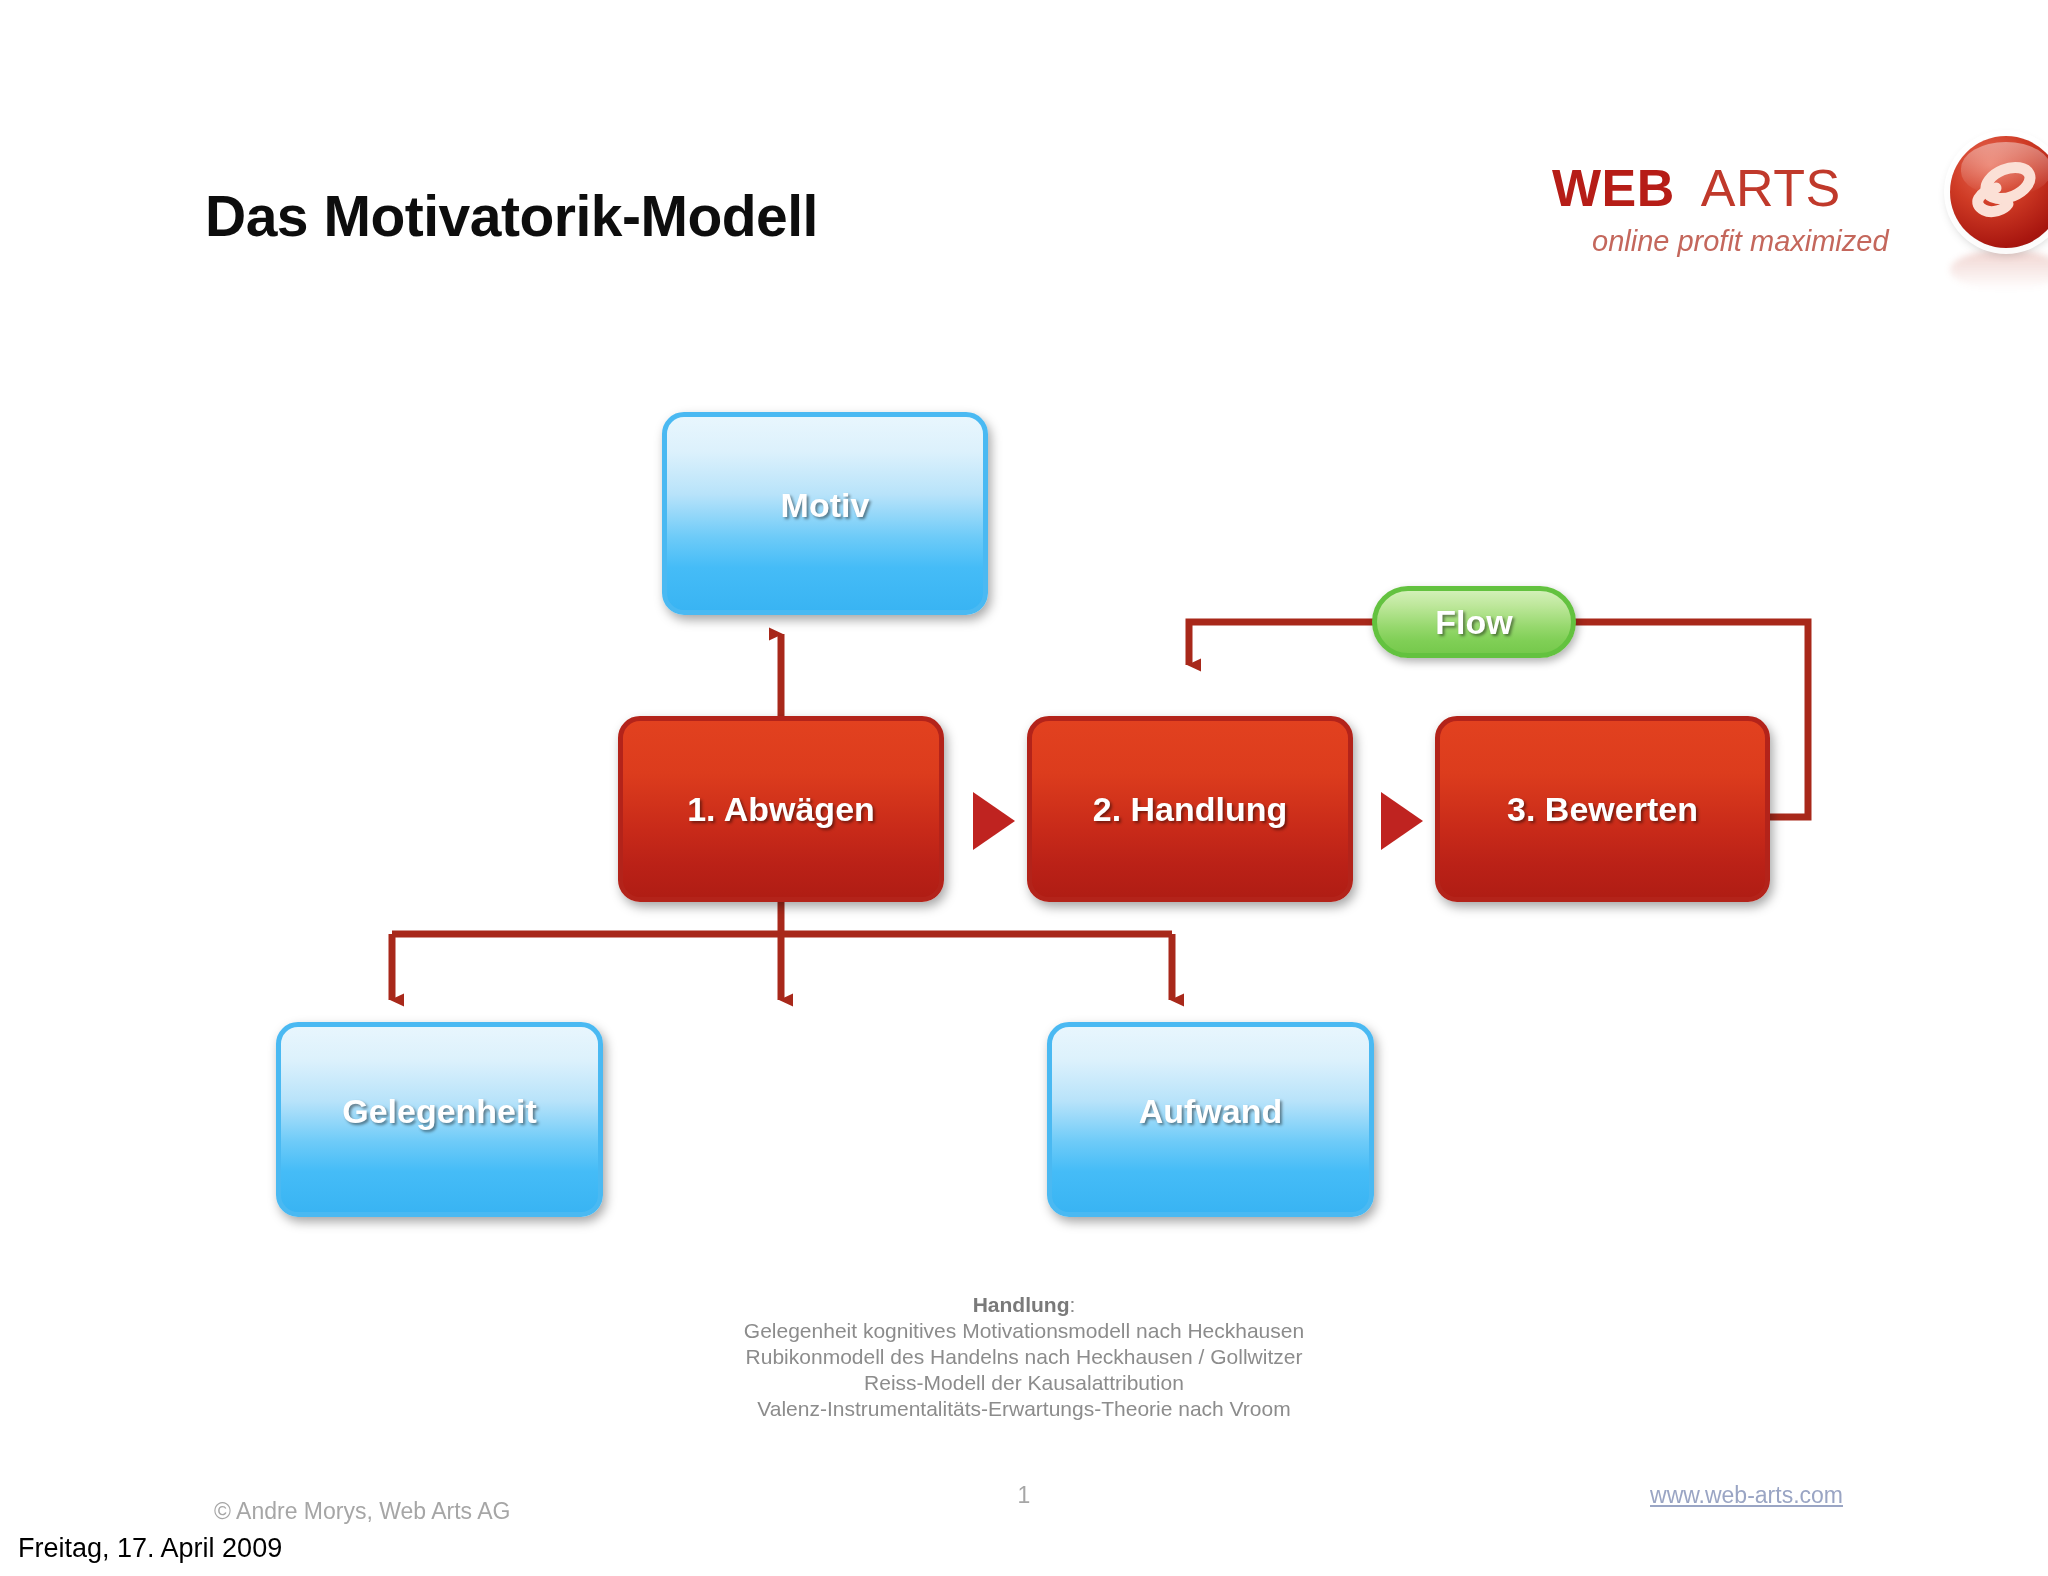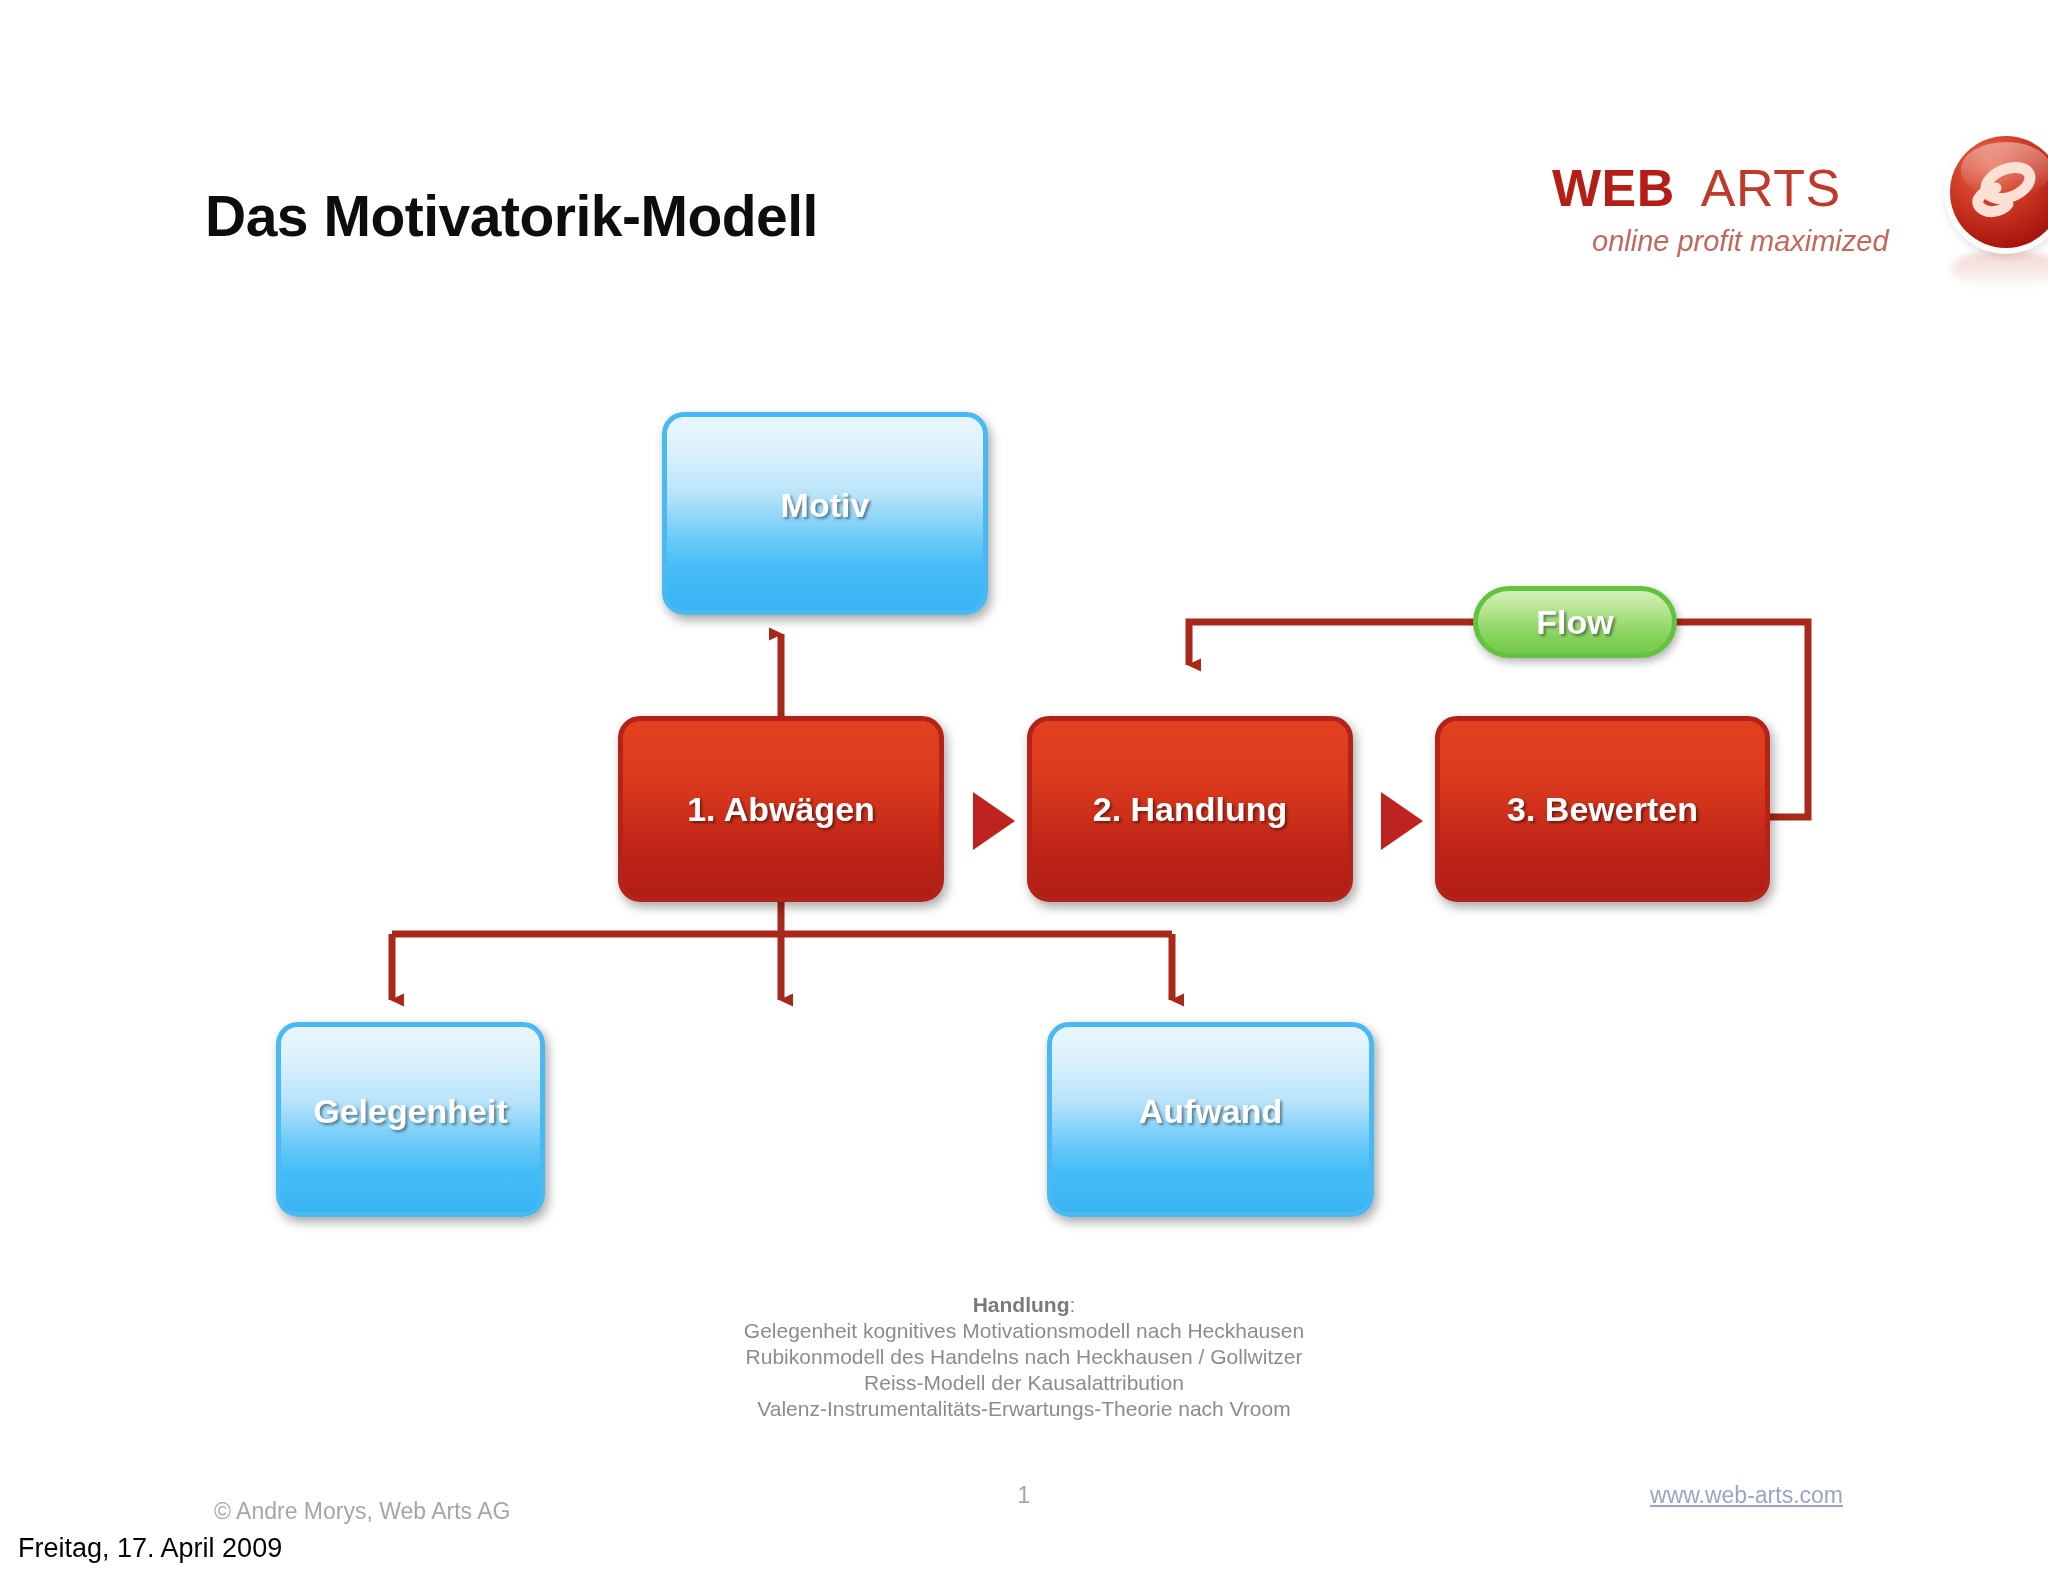--- a/index.html
+++ b/index.html
@@ -211,25 +211,25 @@
     </div>
 
     <div class="node node-red" style="left:1027px;top:716px;width:326px;height:186px;">
       <span class="node-label">2. Handlung</span>
     </div>
 
     <div class="node node-red" style="left:1435px;top:716px;width:335px;height:186px;">
       <span class="node-label">3. Bewerten</span>
     </div>
 
-    <div class="node node-green" style="left:1473px;top:586px;width:204px;height:72px;">
+    <div class="node node-green" style="left:1372px;top:586px;width:204px;height:72px;">
       <span class="node-label">Flow</span>
     </div>
 
-    <div class="node node-blue" style="left:232px;top:1022px;width:269px;height:195px;text-align:center;">
+    <div class="node node-blue" style="left:232px;top:1022px;width:327px;height:195px;text-align:center;">
       <span class="node-label">Gelegenheit</span>
     </div>
 
 
     <div class="node node-blue" style="left:1003px;top:1022px;width:327px;height:195px;">
       <span class="node-label">Aufwand</span>
     </div>
   </div>
 
   <div id="sources">

